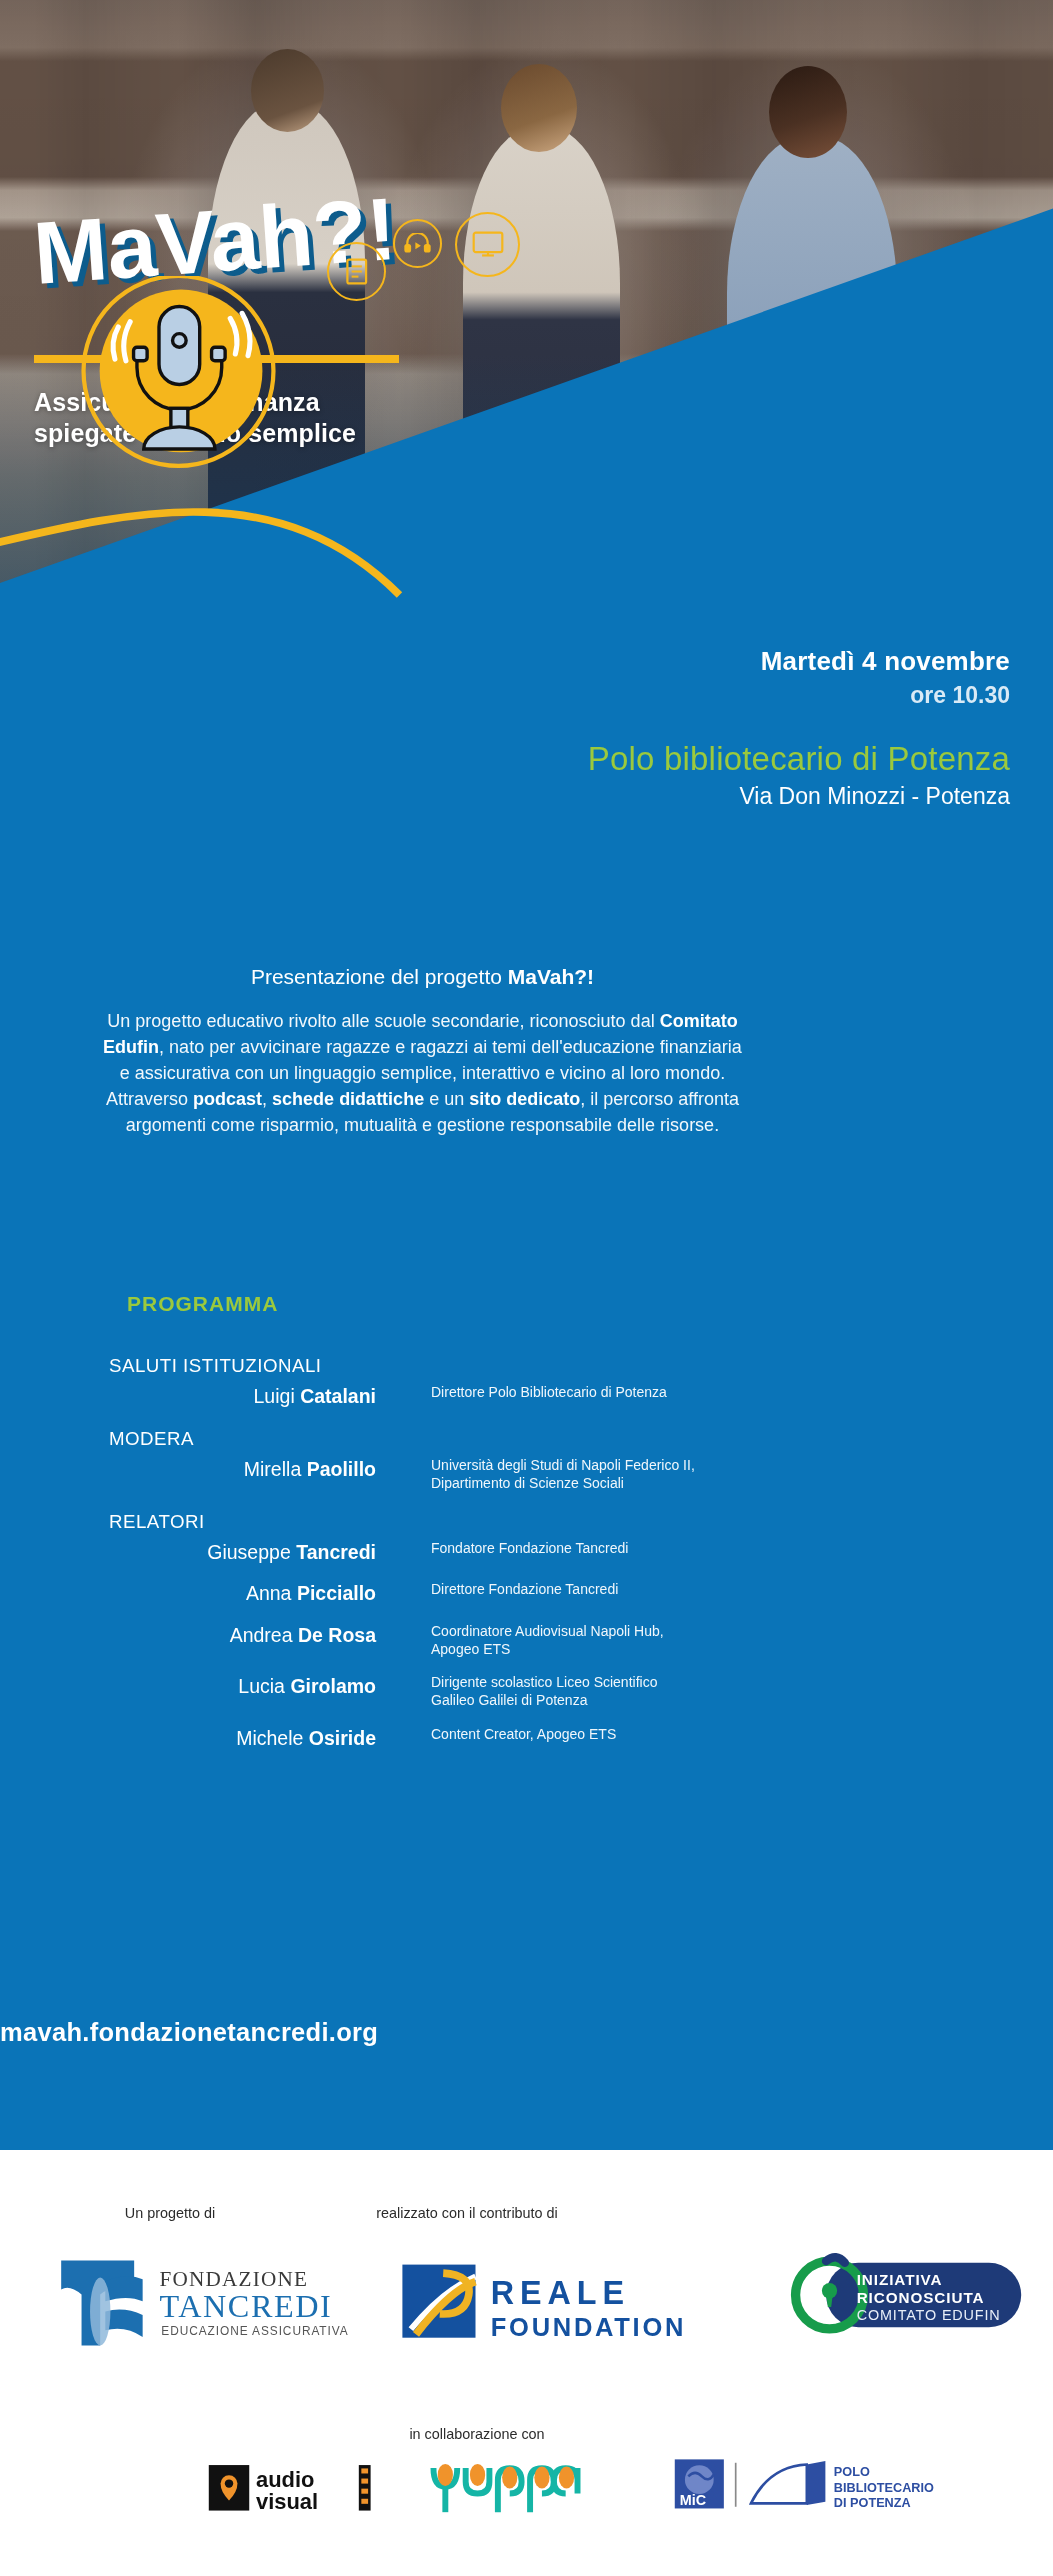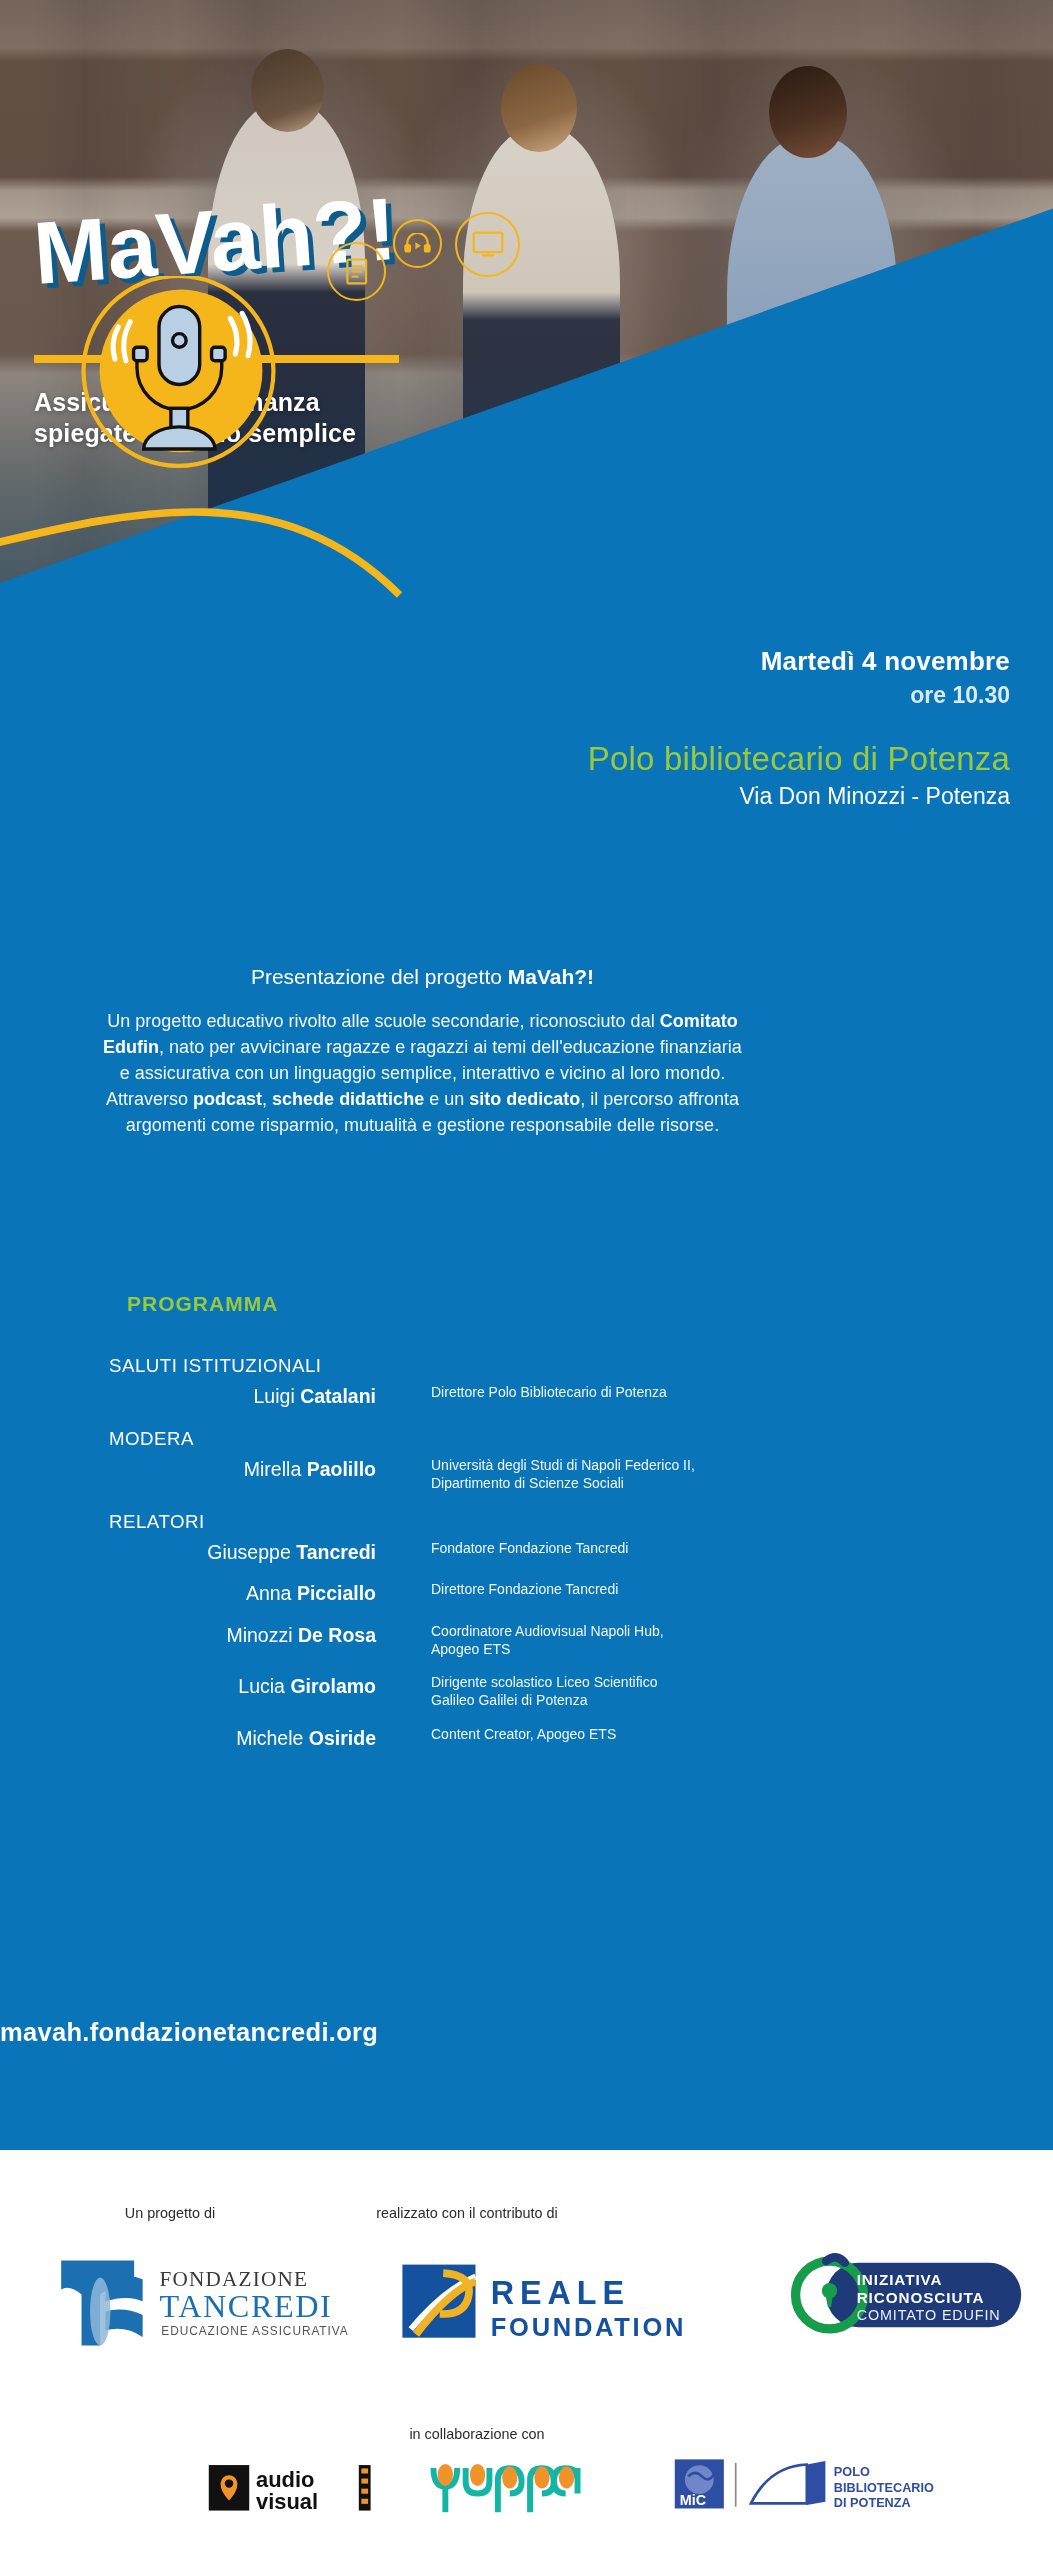--- a/index.html
+++ b/index.html
@@ -306,21 +306,21 @@
       <div class="prog-section">RELATORI</div>
       <div class="prog-row">
         <div class="prog-name"><span>Giuseppe </span><b>Tancredi</b></div>
         <div class="prog-role">Fondatore Fondazione Tancredi</div>
       </div>
       <div class="prog-row">
         <div class="prog-name"><span>Anna </span><b>Picciallo</b></div>
         <div class="prog-role">Direttore Fondazione Tancredi</div>
       </div>
       <div class="prog-row">
-        <div class="prog-name"><span>Minozzi </span><b>De Rosa</b></div>
+        <div class="prog-name"><span>Andrea </span><b>De Rosa</b></div>
         <div class="prog-role">Coordinatore Audiovisual Napoli Hub,
 Apogeo ETS</div>
       </div>
       <div class="prog-row">
         <div class="prog-name"><span>Lucia </span><b>Girolamo</b></div>
         <div class="prog-role">Dirigente scolastico Liceo Scientifico
 Galileo Galilei di Potenza</div>
       </div>
       <div class="prog-row">
         <div class="prog-name"><span>Michele </span><b>Osiride</b></div>

